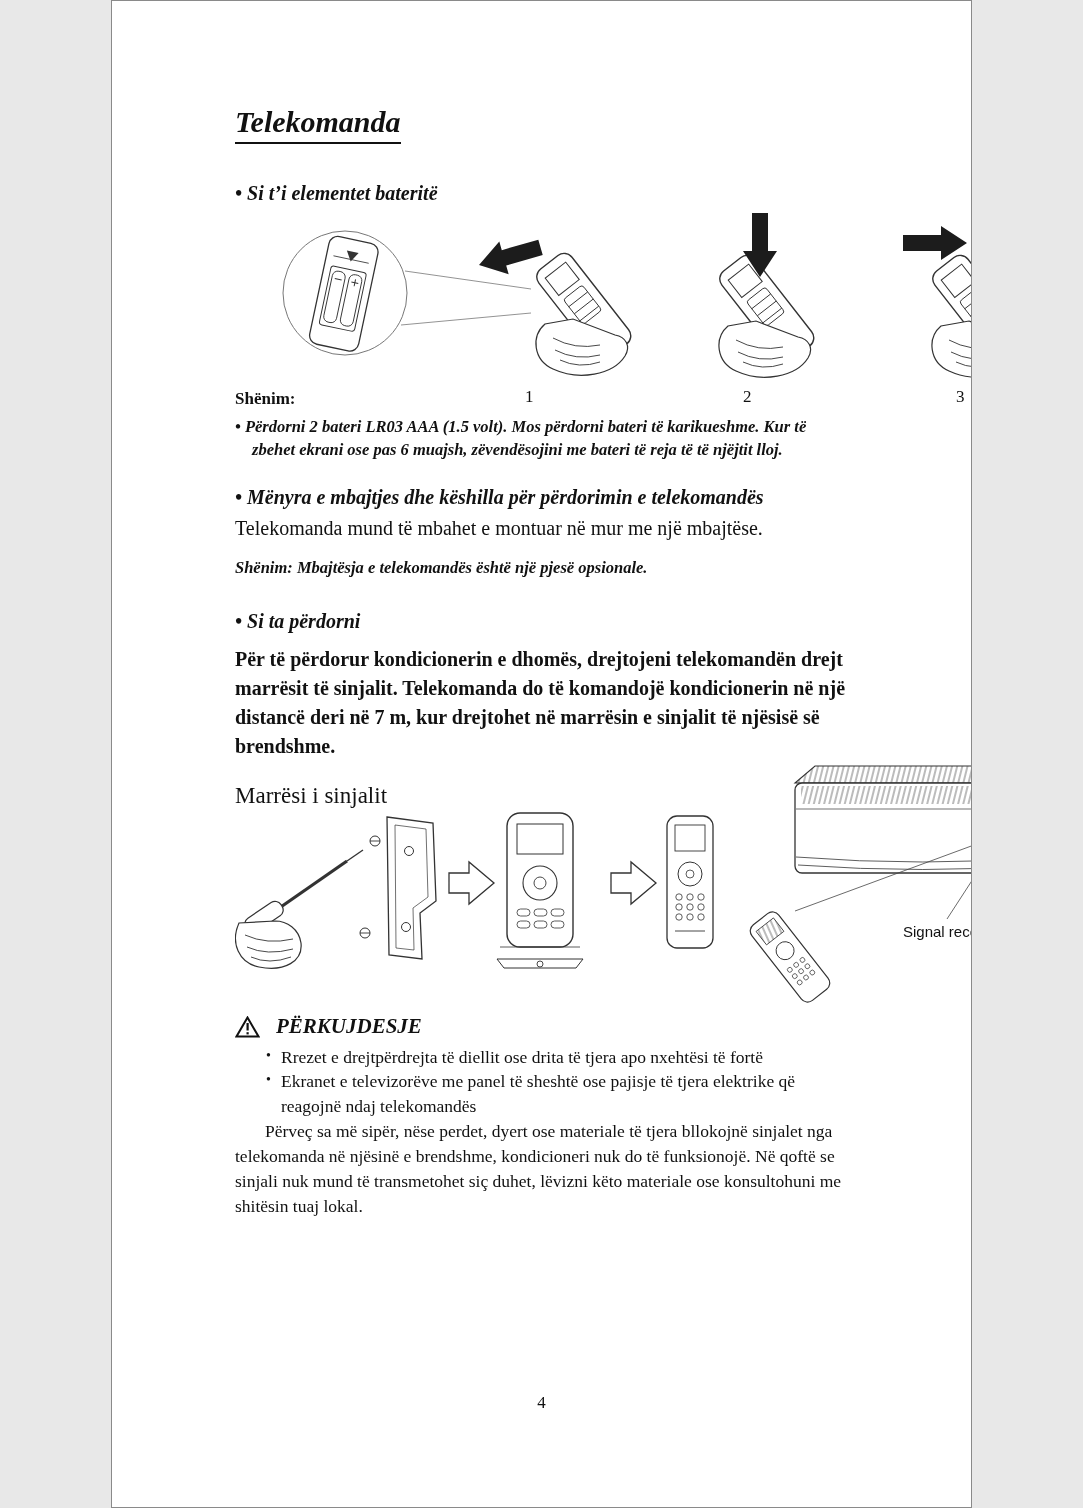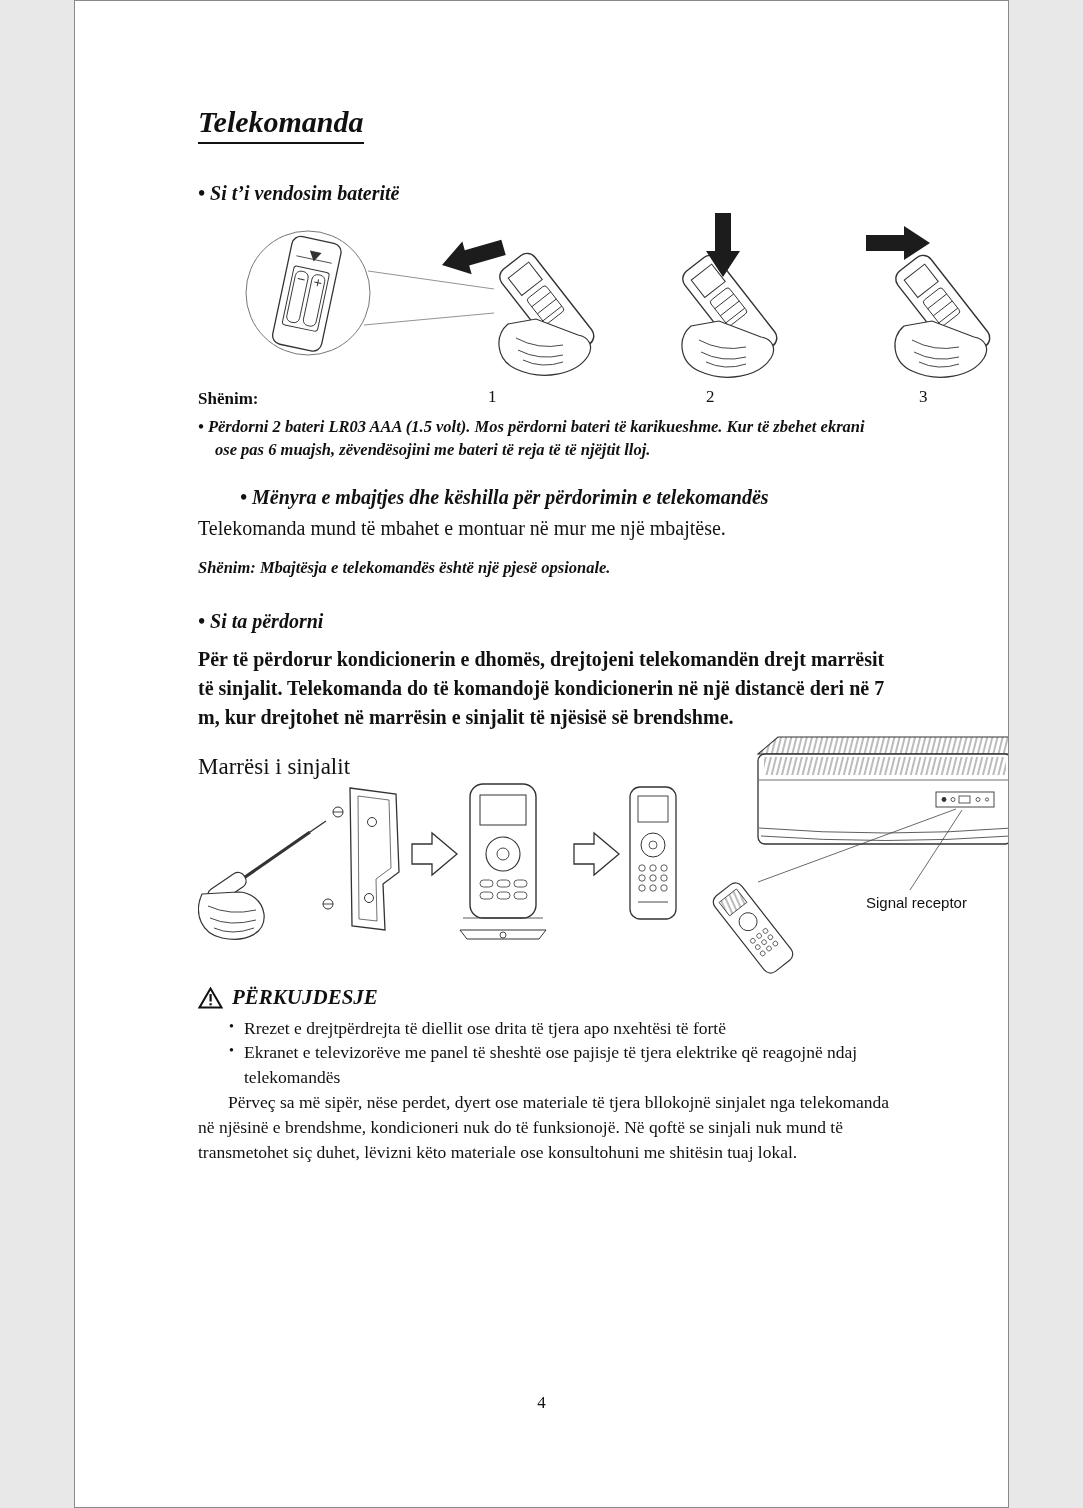--- a/index.html
+++ b/index.html
@@ -1,28 +1,28 @@
 <!DOCTYPE html>
 <html><head>
 <meta charset="utf-8">
 <style>
   * { margin:0; padding:0; box-sizing:border-box; }
   html,body { background:#e8e8e8; }
   body { font-family:"Liberation Serif", serif; color:#111; }
   .page {
-    position:relative; width:935px; height:1508px; background:#fff;
+    position:relative; width:861px; height:1508px; background:#fff;
     border:1px solid #8a8a8a; overflow:hidden; margin:0 auto;
   }
   .content { padding:104px 118px 0 123px; }
 
   .title { font-size:30px; font-weight:bold; font-style:italic; line-height:1.15; }
   .title span { display:inline-block; border-bottom:2.5px solid #111; padding-bottom:2px; }
 
   .sec-heading { font-size:20px; font-weight:bold; font-style:italic; line-height:1.35; }
-  .mt36 { margin-top:36px; } .mt22 { margin-top:22px;margin-left:42px; } .mt42 { margin-top:30px; }
+  .mt36 { margin-top:36px; } .mt22 { margin-top:22px; } .mt42 { margin-top:30px; }
 
   ol.steps { margin-top:20px; padding-left:66px; font-size:20px; line-height:1.35; width:790px; }
   ol.steps li { padding-left:2px; }
 
   .fig-battery { position:relative; height:196px; margin-top:6px; }
   .fig-battery svg { position:absolute; left:28px; top:0; }
   .fig-num { position:absolute; bottom:2px; font-size:17px; }
   .shenim-label { position:absolute; left:0; bottom:0; font-size:17px; font-weight:bold; }
 
   .note-text {
@@ -30,41 +30,41 @@
     line-height:1.45; padding-left:17px; text-indent:-17px; max-width:850px;
   }
   .body-text { margin-top:3px; font-size:20px; line-height:1.4; max-width:845px; }
   .para { line-height:1.45; margin-top:10px;font-weight:bold; }
   .note-line { margin-top:16px; font-size:16.5px; font-weight:bold; font-style:italic; }
 
   .fig-usage { position:relative; height:246px; margin-top:0; }
   .fig-usage svg { position:absolute; left:0; top:0; }
   .receiver-label { position:absolute; left:0; top:22px; font-size:23px; background:#fff; padding-right:4px; }
 
-  .caution-heading { margin-top:6px; display:flex; align-items:center; gap:9px;
+  .caution-heading { margin-top:6px; display:flex; align-items:center; gap:16px;
     font-size:21px; font-weight:bold; font-style:italic; line-height:1.3; }
   .caution-body { margin-top:4px; font-size:17.5px; line-height:1.42; max-width:845px; }
   .caution-body p { margin:0; }
   p.indent { text-indent:30px; }
   p.cbullet { position:relative; padding-left:46px; }
   .cbullet .dot { position:absolute; left:31px; top:1px; font-size:14px; }
 
   .page-number { position:absolute; top:1392px; left:0; right:0; text-align:center; font-size:17px; }
 
   svg text { font-family:"Liberation Sans", sans-serif; }
 </style>
 </head>
 <body>
 
 <div class="page">
   <div class="content">
 
     <h1 class="title"><span>Telekomanda</span></h1>
 
-    <div class="sec-heading mt36">• Si t’i vendosim bateritë</div>
+    <div class="sec-heading mt36">• Si t’i elementet bateritë</div>
 
 
     <div class="fig-battery">
       <svg width="850" height="172" viewBox="0 0 850 172">
         <defs>
           <g id="hr">
             <g transform="rotate(-38)">
               <rect x="-21" y="-58" width="42" height="112" rx="10" fill="#ffffff" stroke="#333" stroke-width="1.4"></rect>
               <rect x="-13" y="-48" width="26" height="22" fill="none" stroke="#333" stroke-width="1"></rect>
               <rect x="-12" y="-20" width="24" height="32" rx="3" fill="none" stroke="#333" stroke-width="0.9"></rect>

